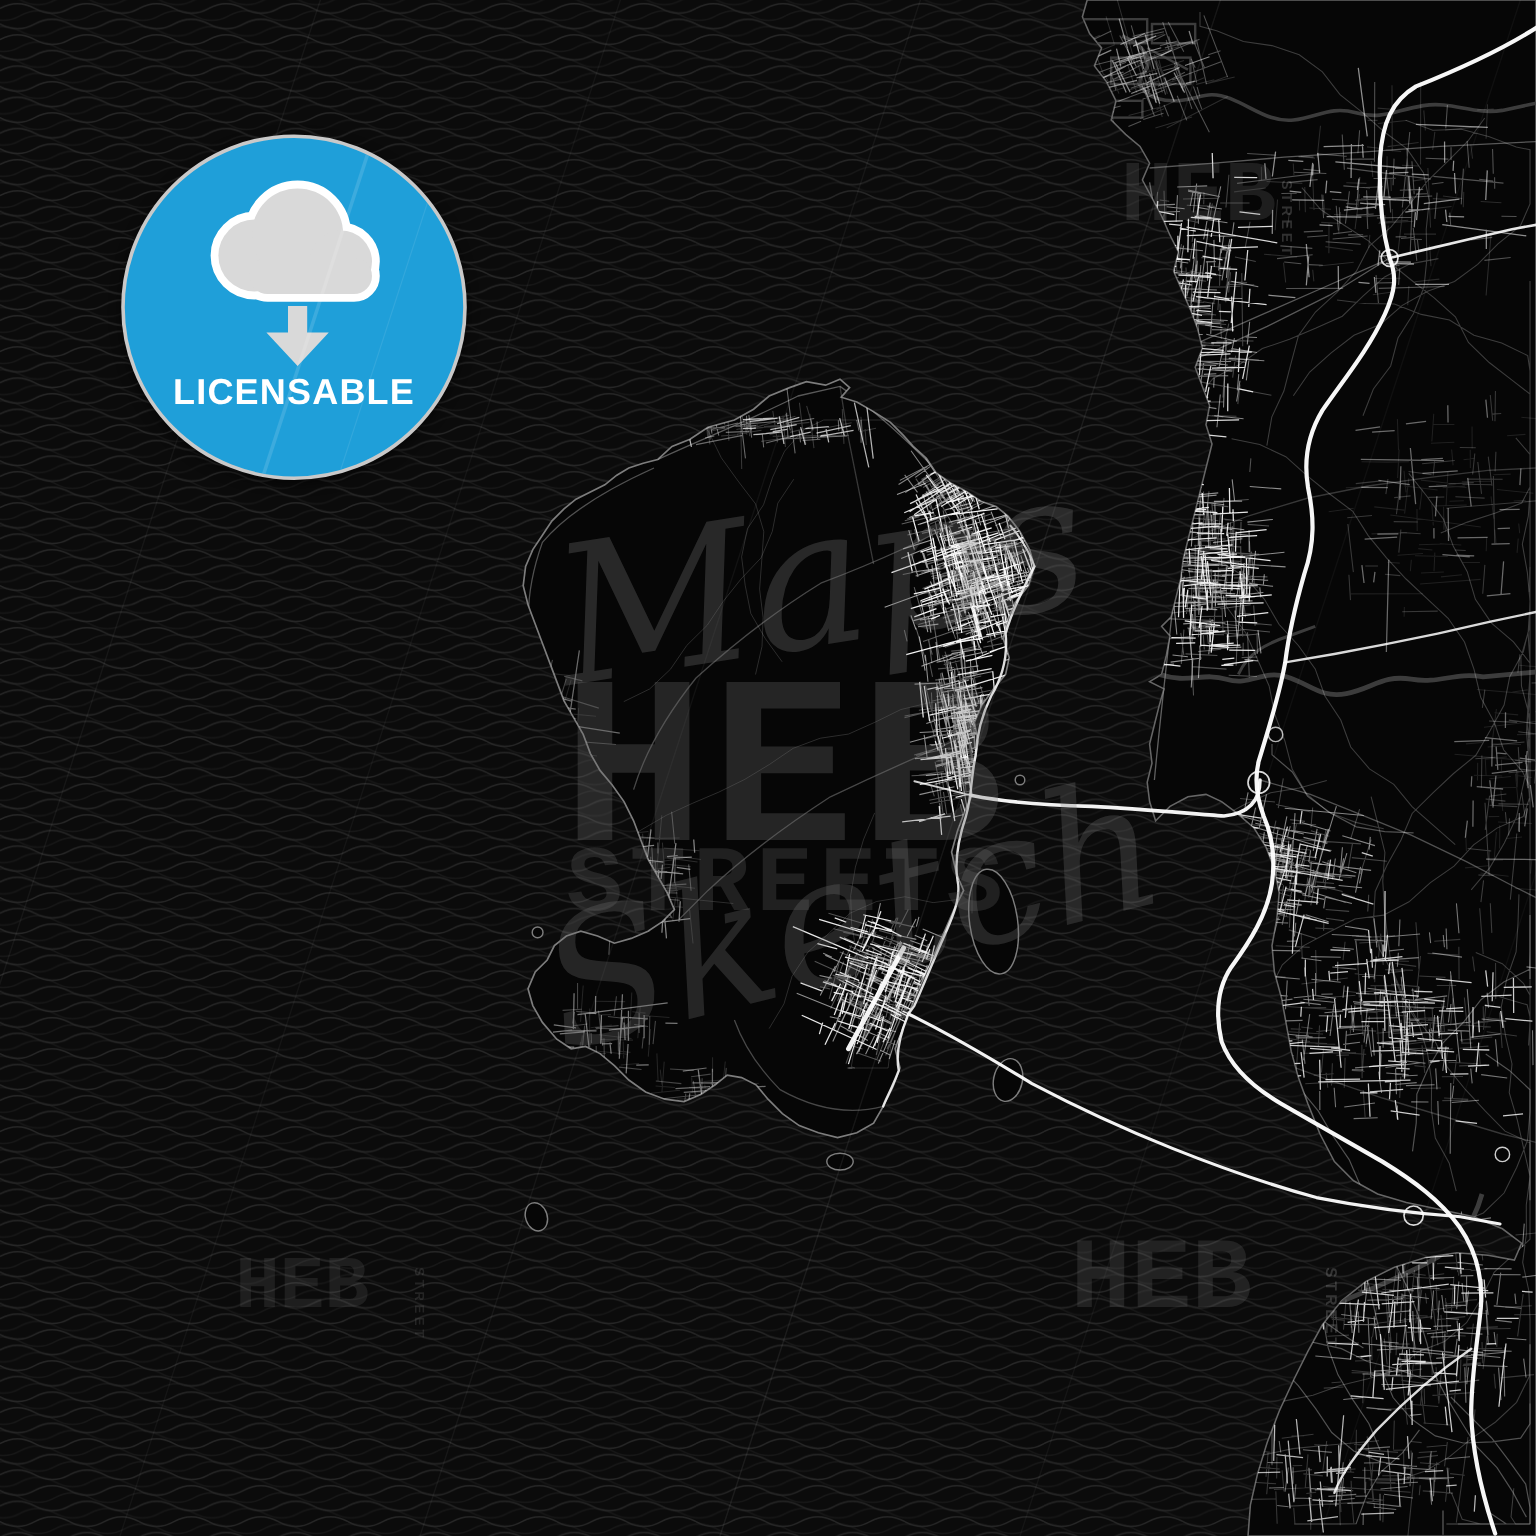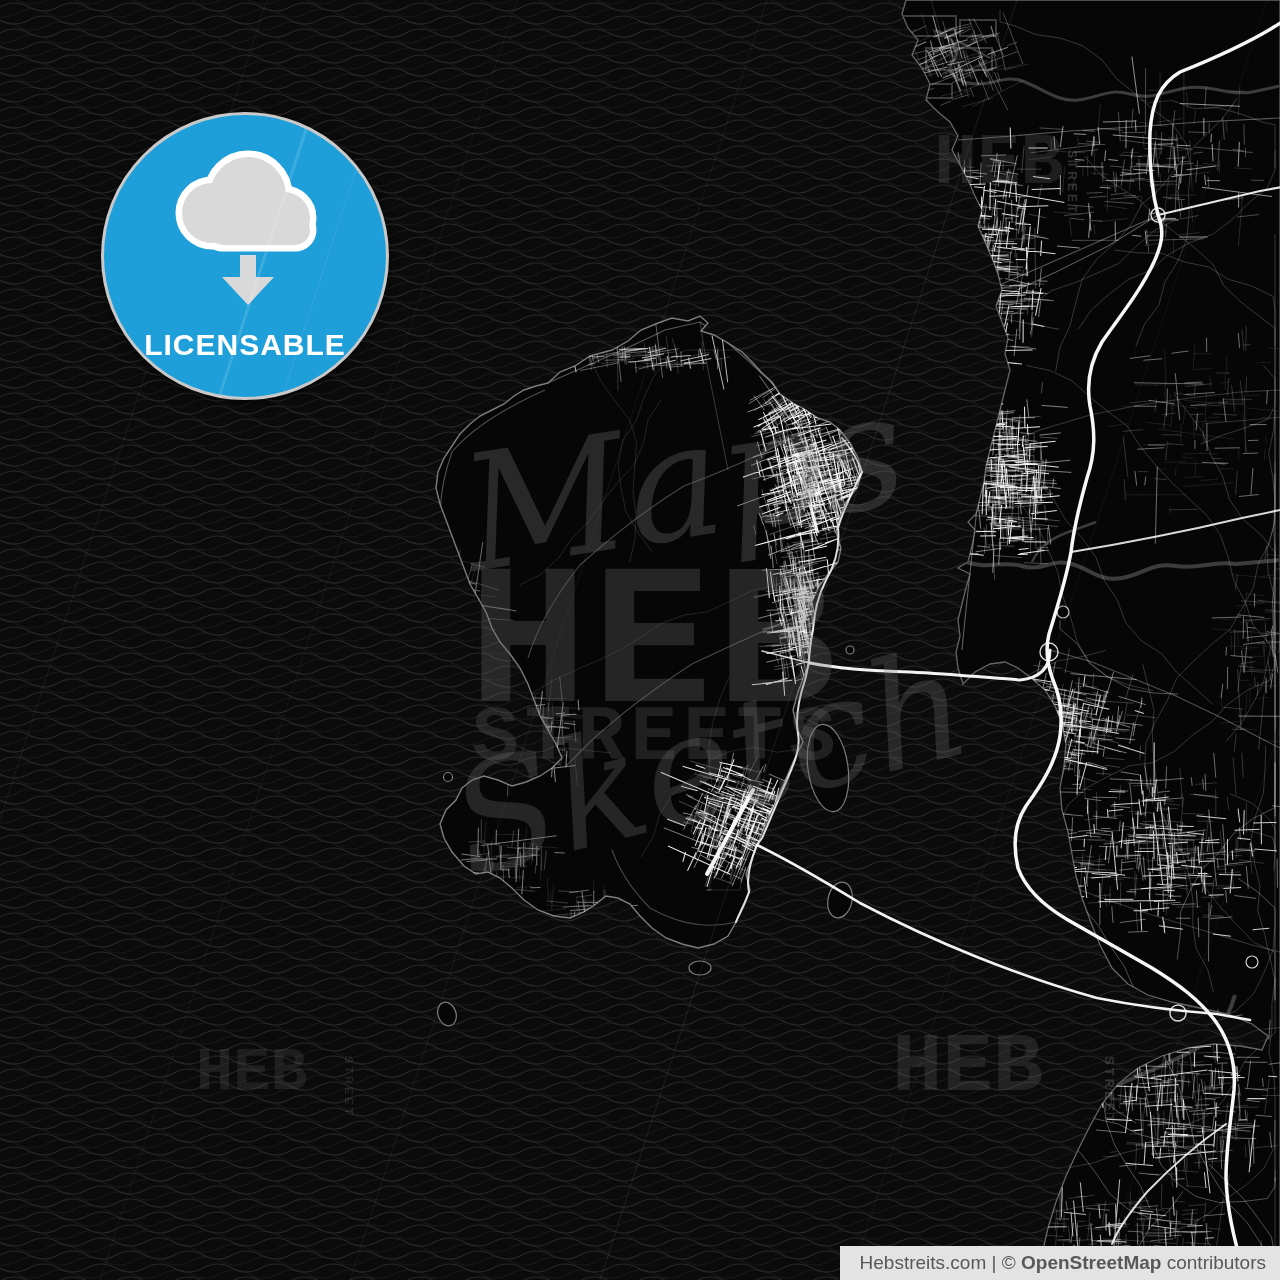--- a/index.html
+++ b/index.html
@@ -23,21 +23,21 @@
   .wm-street-tr{left:1078px;top:150px;font-size:12px;color:rgba(150,150,150,.30);}
   .wm-street-bl{left:354px;top:1056px;font-size:11px;color:rgba(150,150,150,.18);}
   .wm-street-br{left:1116px;top:1056px;font-size:13px;color:rgba(150,150,150,.30);}
 
   
   .badge{position:absolute;left:101px;top:112px;width:288px;height:288px;border-radius:50%;
          background:var(--badge-blue,#1f9fd9);border:3px solid var(--badge-border,#c9c9c9);
          box-sizing:border-box;z-index:6;overflow:hidden;
          box-shadow:0 3px 10px rgba(0,0,0,.55);}
   .badge svg{position:absolute;left:0;top:0;}
-  .badge-label{position:absolute;left:0;top:213px;width:100%;text-align:center;
+  .badge-label{position:absolute;left:0;top:196px;width:100%;text-align:center;
          color:var(--badge-text,#fff);font-size:30px;font-weight:800;letter-spacing:1px;}
   .badge-scratch{position:absolute;width:3px;height:420px;top:-40px;
          background:rgba(255,255,255,.13);transform:rotate(18deg);}
   .badge-scratch.s2{width:1px;background:rgba(255,255,255,.09);}
 
   
   .attribution{position:absolute;right:0;bottom:0;height:34px;z-index:9;
          background:var(--attr-bg,#e3e3e3);color:var(--attr-text,#585858);
          display:flex;align-items:center;padding:0 14px 0 20px;font-size:19px;}
   .attribution span{white-space:pre;}
@@ -230,21 +230,14 @@
       <circle cx="180" cy="103" r="26"></circle>
           <rect x="104" y="100" width="102" height="30" rx="15"></rect>
     </g>
     <path style="fill:var(--badge-icon,#d9d9d9)" d="M136,140 h16 v22 h18 l-26,28 -26,-28 h18 z"></path>
   </svg>
   <div class="badge-label">LICENSABLE</div>
   <i class="badge-scratch" style="left:150px"></i>
   <i class="badge-scratch s2" style="left:214px"></i>
 </div>
 
-<div class="attribution">
-  <span>Hebstreits.com</span>
-      <span> | </span>
-      <span>© </span>
-      <span class="bold">OpenStreetMap</span>
-      <span> contributors</span>
+
 </div>
 
-</div>
-
 </body></html>

